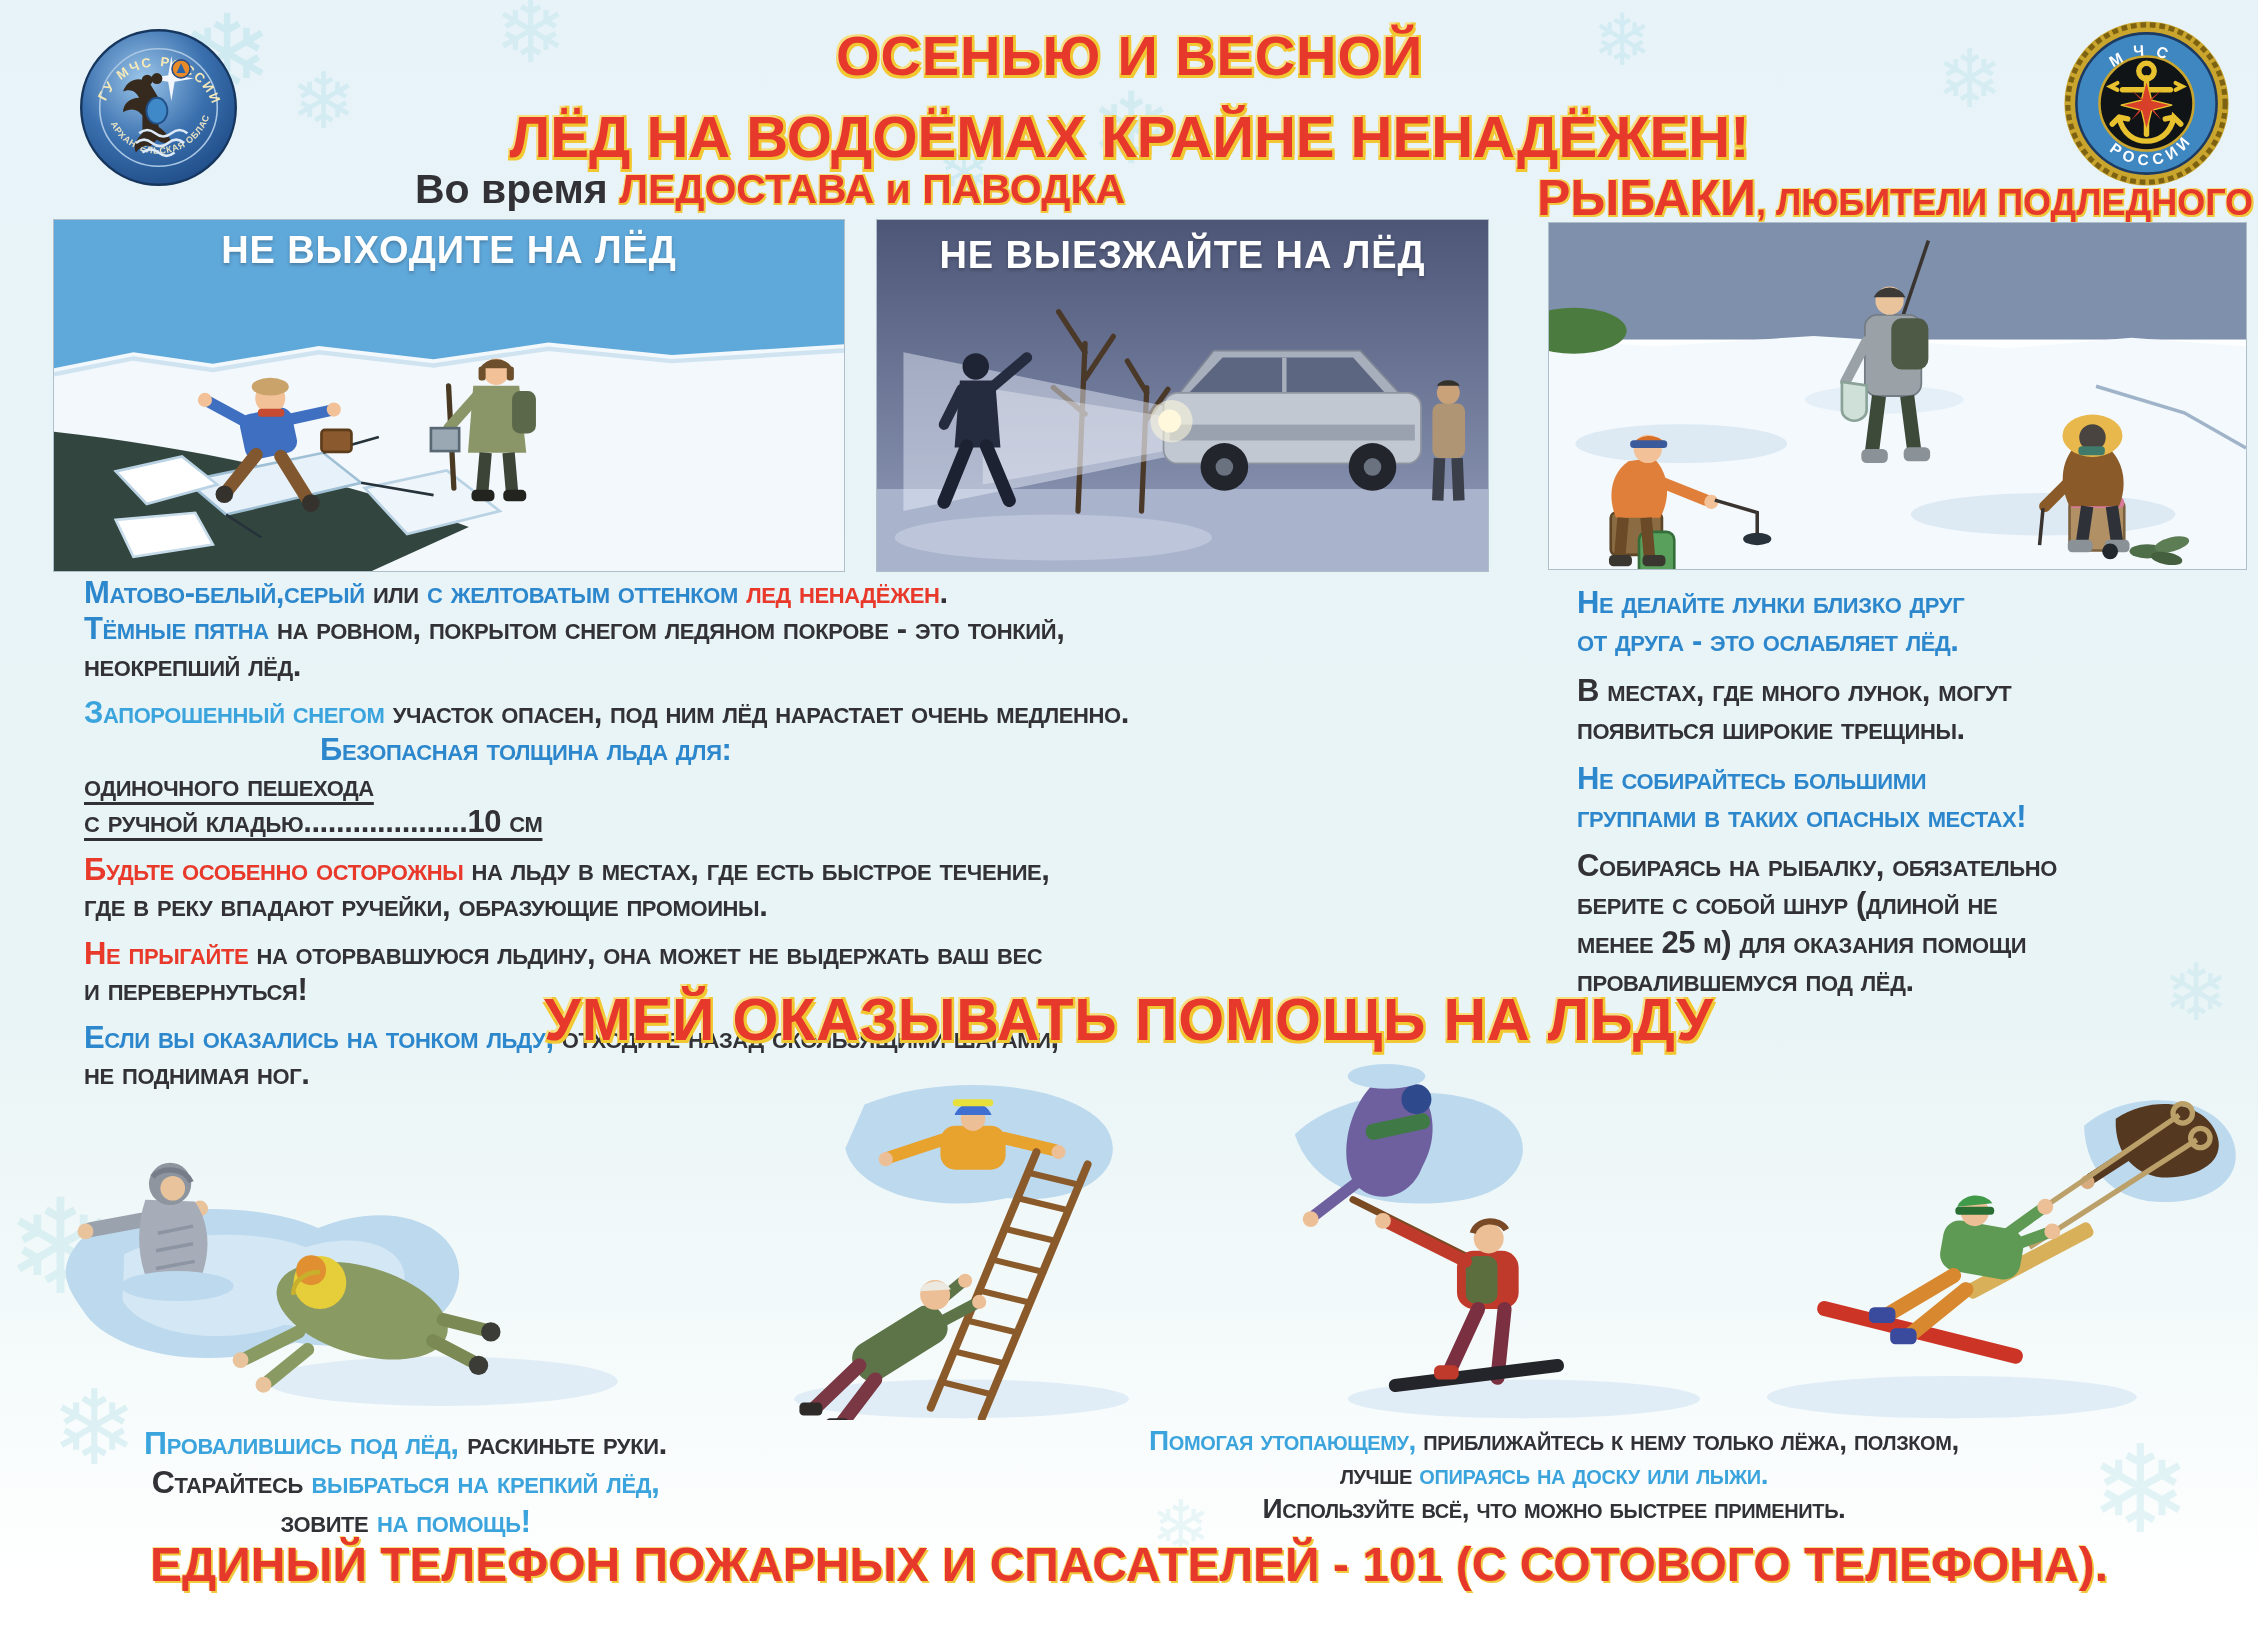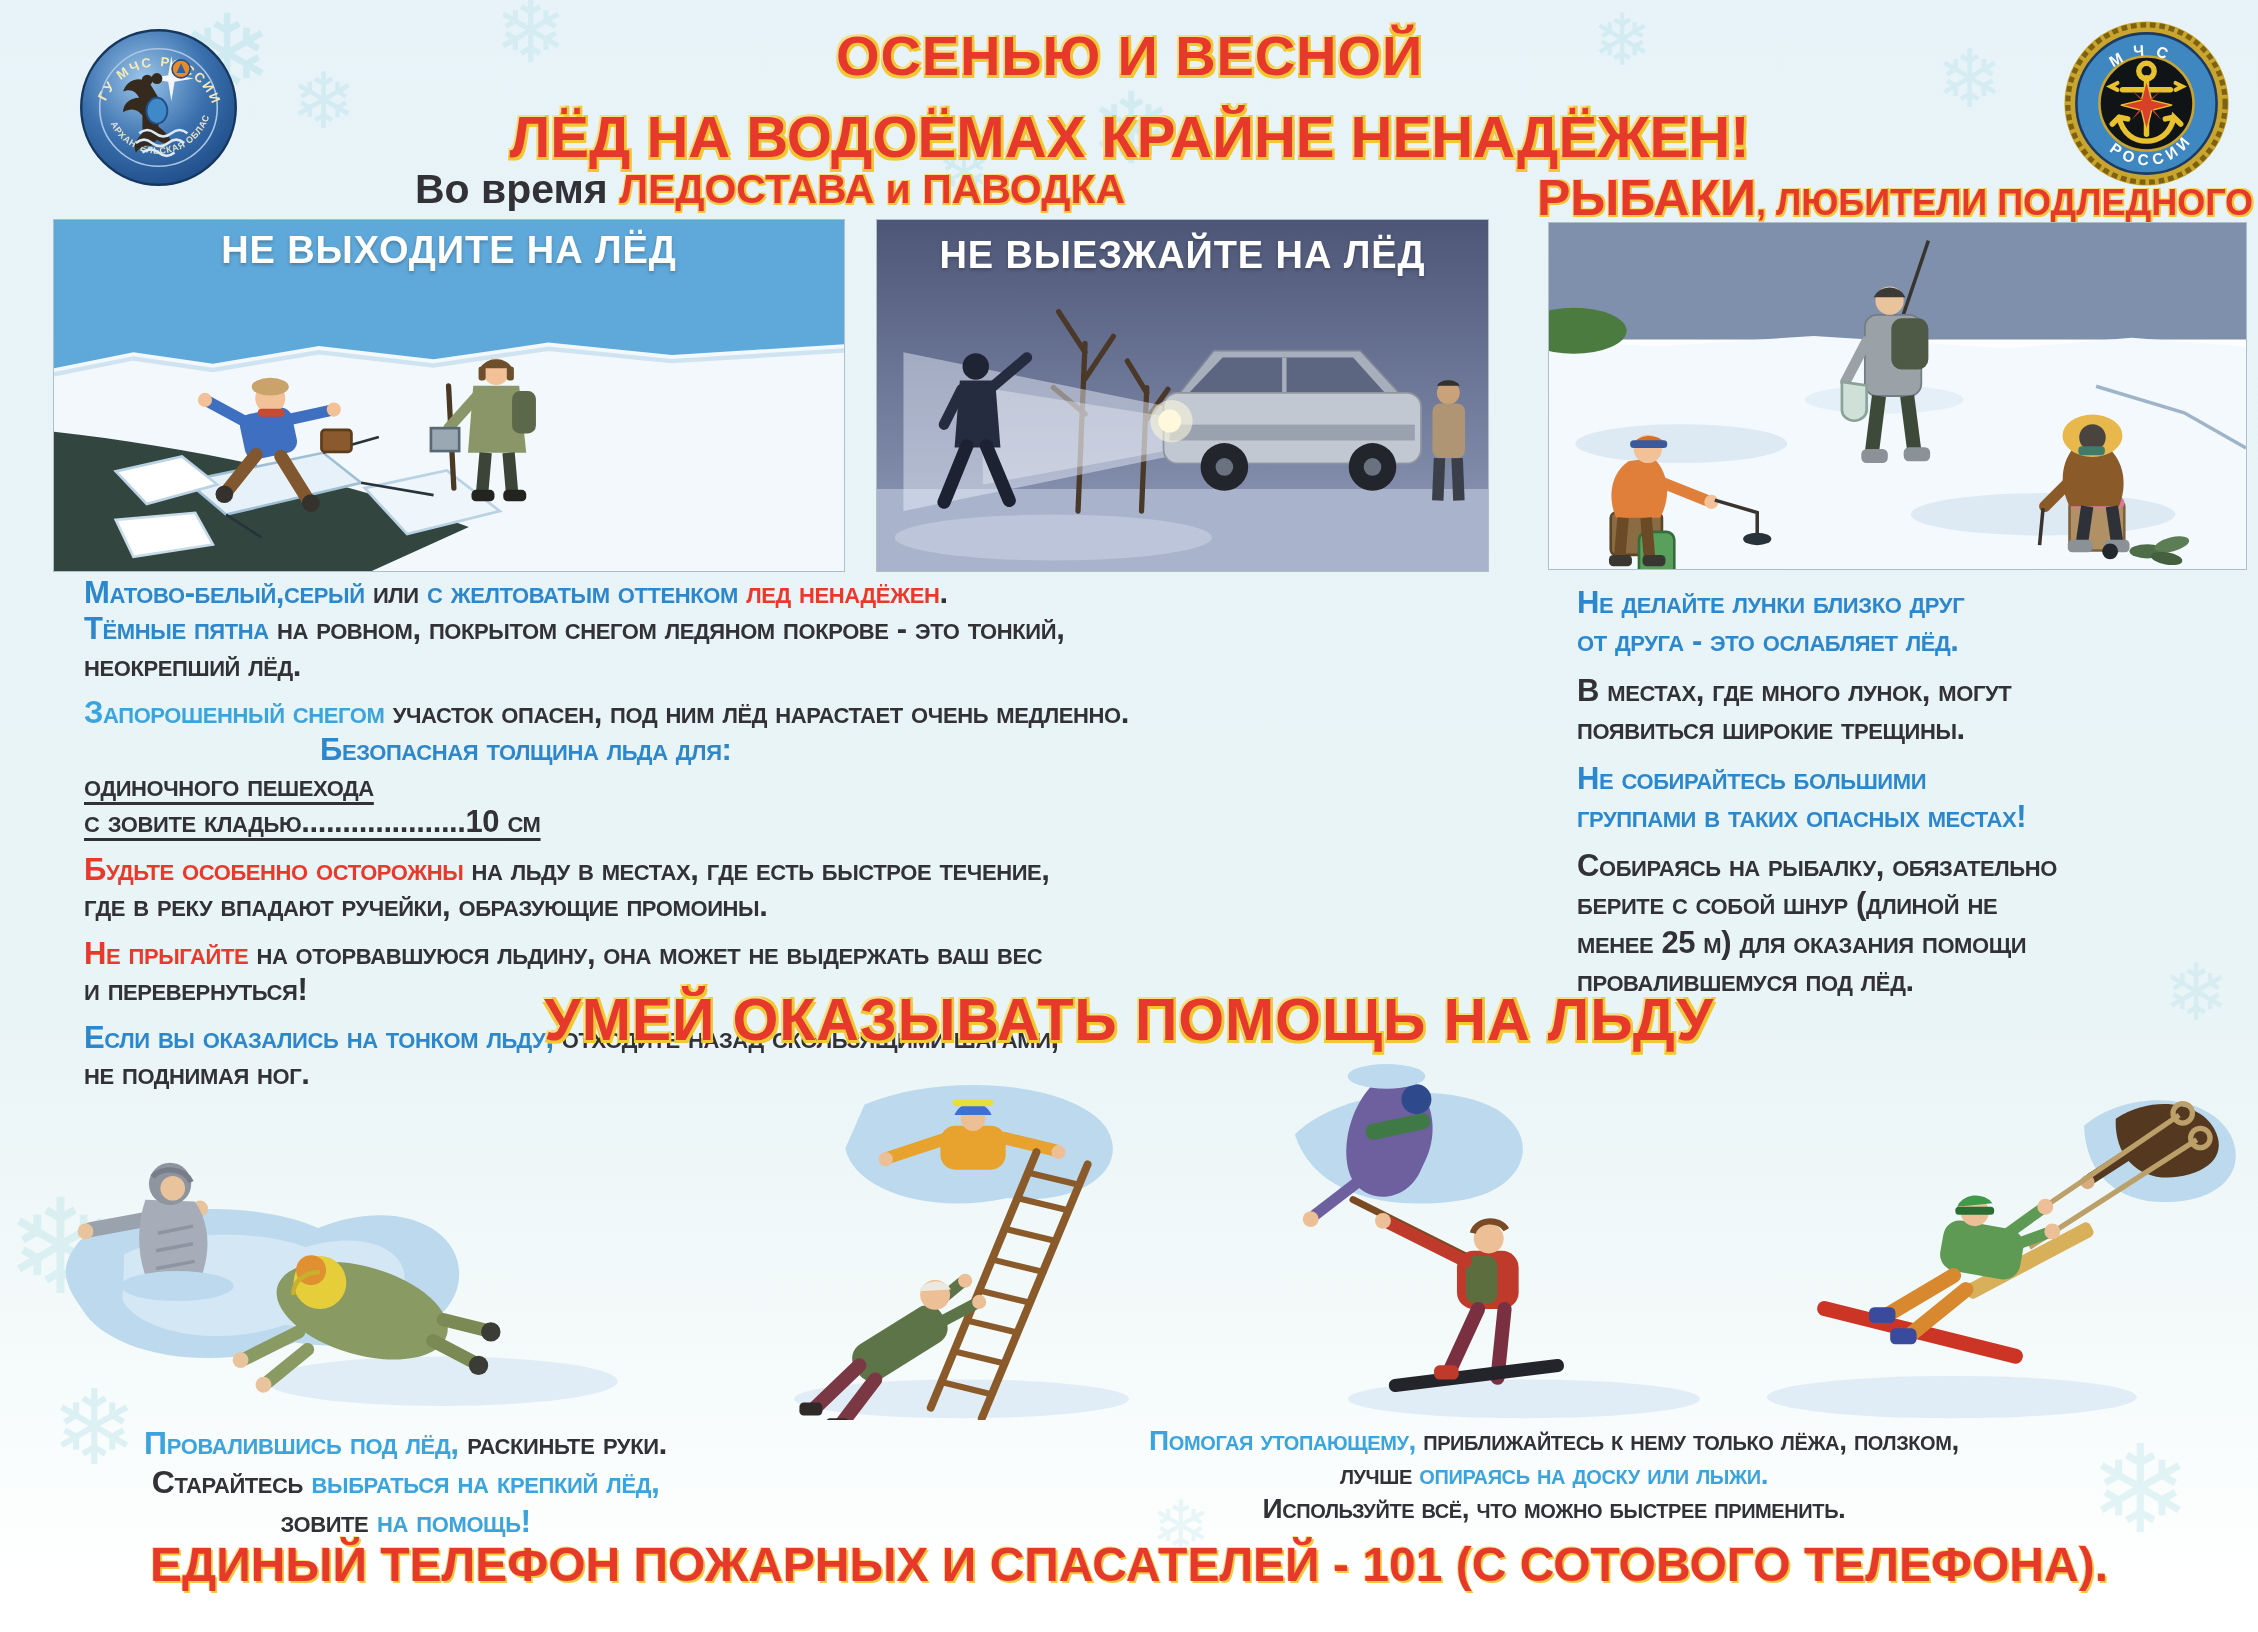--- a/index.html
+++ b/index.html
@@ -312,21 +312,21 @@
     </svg>
   </div>
 
   <div class="textL">
       <div class="tline"><span class="seg blue">Матово-белый,серый </span><span class="seg dark">или </span><span class="seg blue">с желтоватым оттенком </span><span class="seg red">лед ненадёжен</span><span class="seg dark">.</span></div>
       <div class="tline"><span class="seg blue">Тёмные пятна </span><span class="seg dark">на ровном, покрытом снегом ледяном покрове - это тонкий,</span></div>
       <div class="tline"><span class="seg dark">неокрепший лёд.</span></div>
       <div class="tline gap"><span class="seg lightblue">Запорошенный снегом </span><span class="seg dark">участок опасен, под ним лёд нарастает очень медленно.</span></div>
       <div class="tline indent"><span class="seg blue">Безопасная толщина льда для:</span></div>
       <div class="tline"><span class="seg dark u">одиночного пешехода</span></div>
-      <div class="tline"><span class="seg dark u">с зовите кладью....................10 см</span></div>
+      <div class="tline"><span class="seg dark u">с ручной кладью....................10 см</span></div>
       <div class="tline gap"><span class="seg red">Будьте особенно осторожны </span><span class="seg dark">на льду в местах, где есть быстрое течение,</span></div>
       <div class="tline"><span class="seg dark">где в реку впадают ручейки, образующие промоины.</span></div>
       <div class="tline gap"><span class="seg red">Не прыгайте </span><span class="seg dark">на оторвавшуюся льдину, она может не выдержать ваш вес</span></div>
       <div class="tline"><span class="seg dark">и перевернуться!</span></div>
       <div class="tline gap"><span class="seg blue">Если вы оказались на тонком льду, </span><span class="seg dark">отходите назад скользящими шагами,</span></div>
       <div class="tline"><span class="seg dark">не поднимая ног.</span></div>
     </div>
 
   <div class="textR">
       <div class="tline"><span class="seg blue">Не делайте лунки близко друг</span></div>

